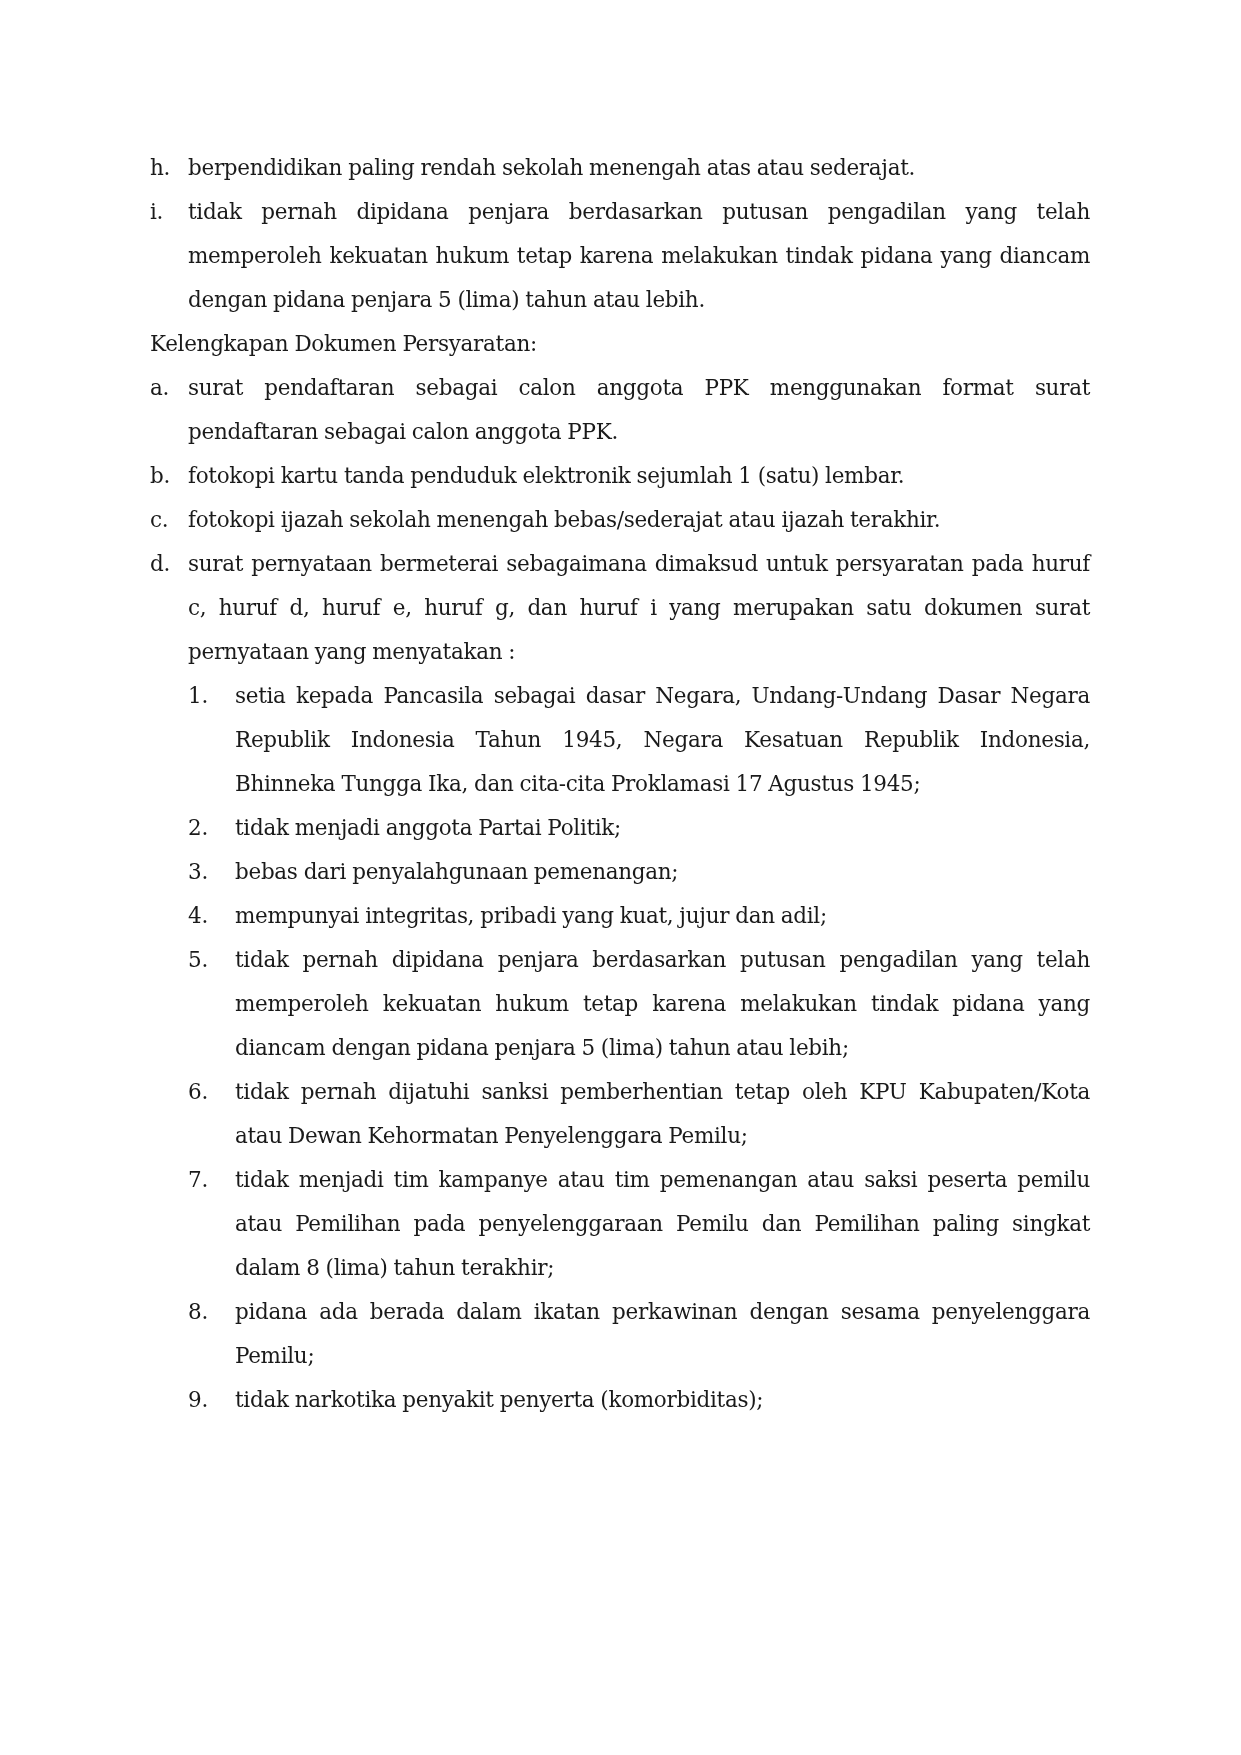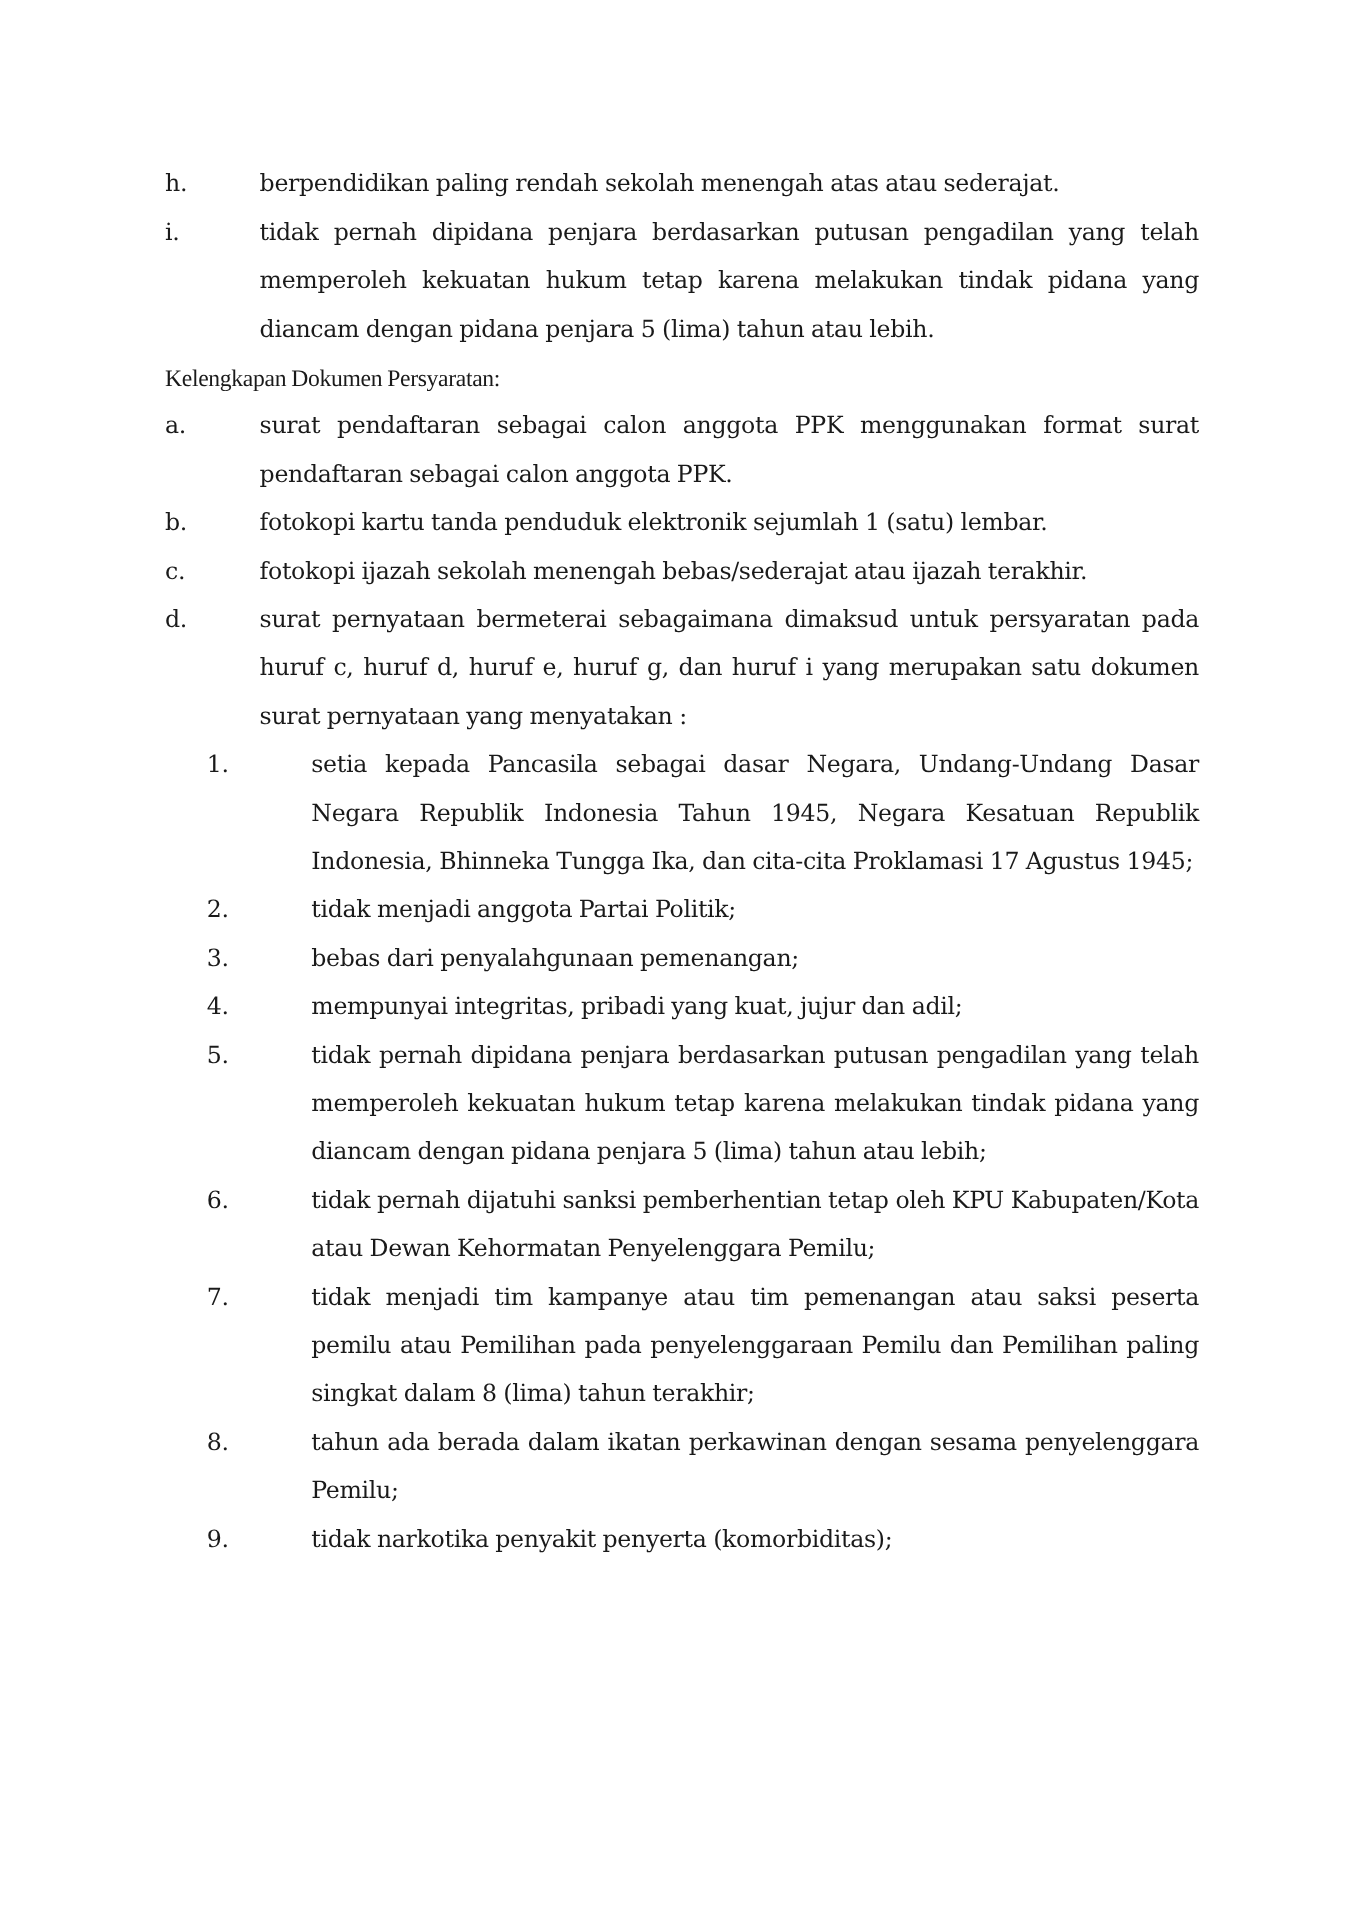--- a/index.html
+++ b/index.html
@@ -8,22 +8,22 @@
       font-family: "DejaVu Serif", "Liberation Serif", serif;
       color: #1a1a1a;
     }
     .page {
       position: absolute; left: 150px; top: 146px; width: 940px;
       font-size: 21.5px; line-height: 44px; letter-spacing: -0.3px;
       word-spacing: -0.5px;
     }
     .item { display: flex; text-align: justify; }
     .item .marker { flex: 0 0 38px; }
-    .item .body { flex: 1 1 auto; text-align: justify; text-align-last: left; margin-left: 48px; }
-    .heading { display: block; font-family: Liberation Serif, serif; }
+    .item .body { flex: 1 1 auto; text-align: justify; text-align-last: left; }
+    .heading { display: block; }
     .sub { margin-left: 38px; }
     .sub .item .marker { flex: 0 0 47px; }
   </style>
 </head>
 <body>
 
 <div class="page">
   <div>
     <div class="item">
       <span class="marker">h.</span>
@@ -80,20 +80,20 @@
     <div class="item">
       <span class="marker">6.</span>
       <span class="body">tidak pernah dijatuhi sanksi pemberhentian tetap oleh KPU Kabupaten/Kota atau Dewan Kehormatan Penyelenggara Pemilu;</span>
     </div>
     <div class="item">
       <span class="marker">7.</span>
       <span class="body">tidak menjadi tim kampanye atau tim pemenangan atau saksi peserta pemilu atau Pemilihan pada penyelenggaraan Pemilu dan Pemilihan paling singkat dalam 8 (lima) tahun terakhir;</span>
     </div>
     <div class="item">
       <span class="marker">8.</span>
-      <span class="body">tahun ada berada dalam ikatan perkawinan dengan sesama penyelenggara Pemilu;</span>
+      <span class="body">pidana ada berada dalam ikatan perkawinan dengan sesama penyelenggara Pemilu;</span>
     </div>
     <div class="item">
       <span class="marker">9.</span>
       <span class="body">tidak narkotika penyakit penyerta (komorbiditas);</span>
     </div>
   </div>
 </div>
 
 </body></html>

